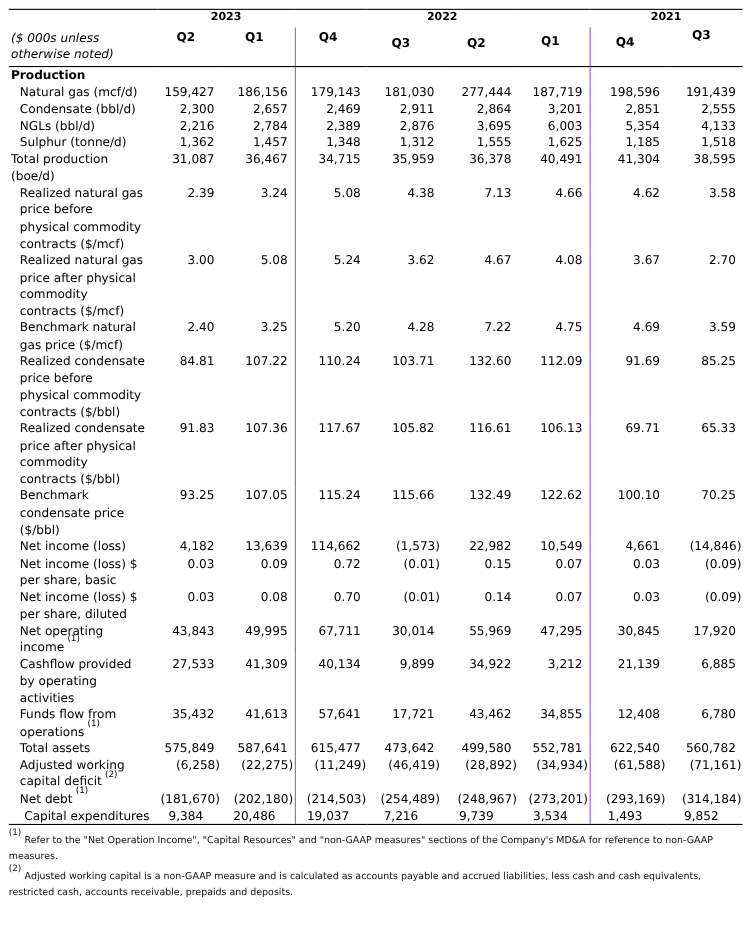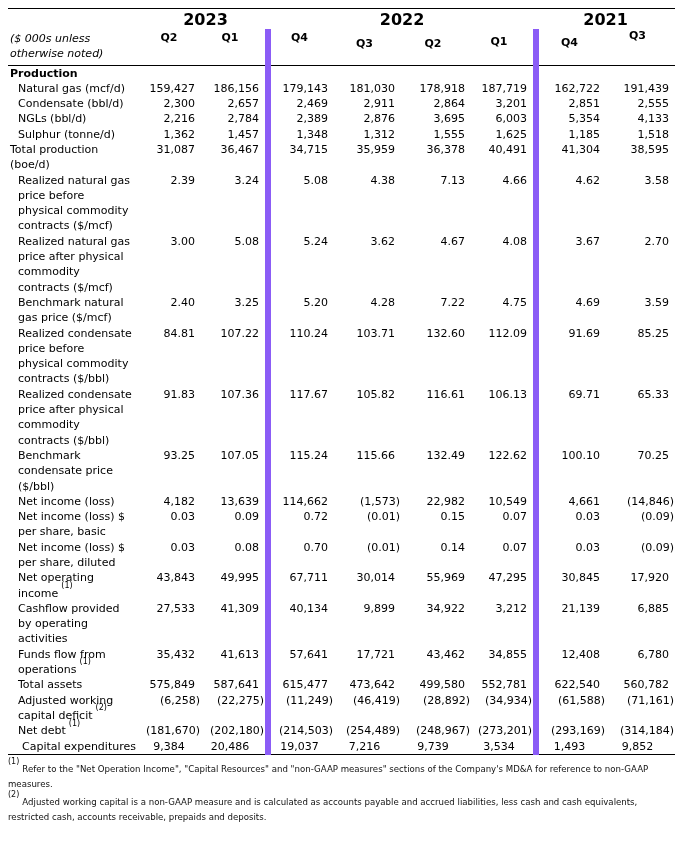--- a/index.html
+++ b/index.html
@@ -16,32 +16,32 @@
     margin: 1px 0 11px 0; letter-spacing: 0px;
   }
   table.results {
     border-collapse: collapse;
     width: 667px;
     table-layout: fixed;
     font-size: 11px;
   }
   
   thead th { font-weight: bold; padding: 0; vertical-align: top; }
-  tr.year-row th { border-top: 1.5px solid #000; height: 16px; font-size: 16px; text-align: center; padding-top: 1px; }
+  tr.year-row th { border-top: 1.5px solid #000; height: 16px; font-size: 10px; text-align: center; padding-top: 1px; }
   tr.quarter-row th { border-bottom: 1.5px solid #000; height: 36px; text-align: center; padding-right: 6px; }
   tr.quarter-row th.unit-note {
     font-weight: normal; font-style: italic; text-align: left;
     white-space: pre; padding: 2px 0 0 2px; line-height: 15px; font-size: 11px;
   }
   th.q0, th.q1, th.q2 { padding-top: 2px; }
   th.q3, th.q4 { padding-top: 8px; }
   th.q5 { padding-top: 6px; }
   th.q6 { padding-top: 7px; }
   th.q7 { padding-top: 0px; }
-  .div-l { border-left: 6px solid #8b5cf6; }
+  .div-l { border-left: 1px solid #8b5cf6; }
   
   tbody td {
     padding: 0; vertical-align: top;
     line-height: 15.3px; font-size: 11px;
   }
   tbody tr:last-child td { border-bottom: 1.5px solid #000; text-align: center; }
   td.label { padding-left: 2px; white-space: pre; }
   td.label.indent { padding-left: 10px; }
   tr.section td.label { font-weight: bold; }
   td.num { text-align: right; padding-right: 6px; white-space: nowrap; }
@@ -98,23 +98,23 @@
     <td class="label" colspan="3"><span class="lbl">Production</span></td>
     <td class="div-l" colspan="4"></td>
     <td class="div-l" colspan="2"></td>
   </tr>
         <tr>
     <td class="label indent"><span class="lbl">Natural gas (mcf/d)</span><sup class="fn-ref"></sup></td>
     <td class="num"><span class="val">159,427</span></td>
     <td class="num"><span class="val">186,156</span></td>
     <td class="num div-l"><span class="val">179,143</span></td>
     <td class="num"><span class="val">181,030</span></td>
-    <td class="num"><span class="val">178,918</span></td>
+    <td class="num"><span class="val">277,444</span></td>
     <td class="num"><span class="val">187,719</span></td>
-    <td class="num div-l"><span class="val">162,722</span></td>
+    <td class="num div-l"><span class="val">198,596</span></td>
     <td class="num"><span class="val">191,439</span></td>
   </tr>
         <tr>
     <td class="label indent"><span class="lbl">Condensate (bbl/d)</span><sup class="fn-ref"></sup></td>
     <td class="num"><span class="val">2,300</span></td>
     <td class="num"><span class="val">2,657</span></td>
     <td class="num div-l"><span class="val">2,469</span></td>
     <td class="num"><span class="val">2,911</span></td>
     <td class="num"><span class="val">2,864</span></td>
     <td class="num"><span class="val">3,201</span></td>

